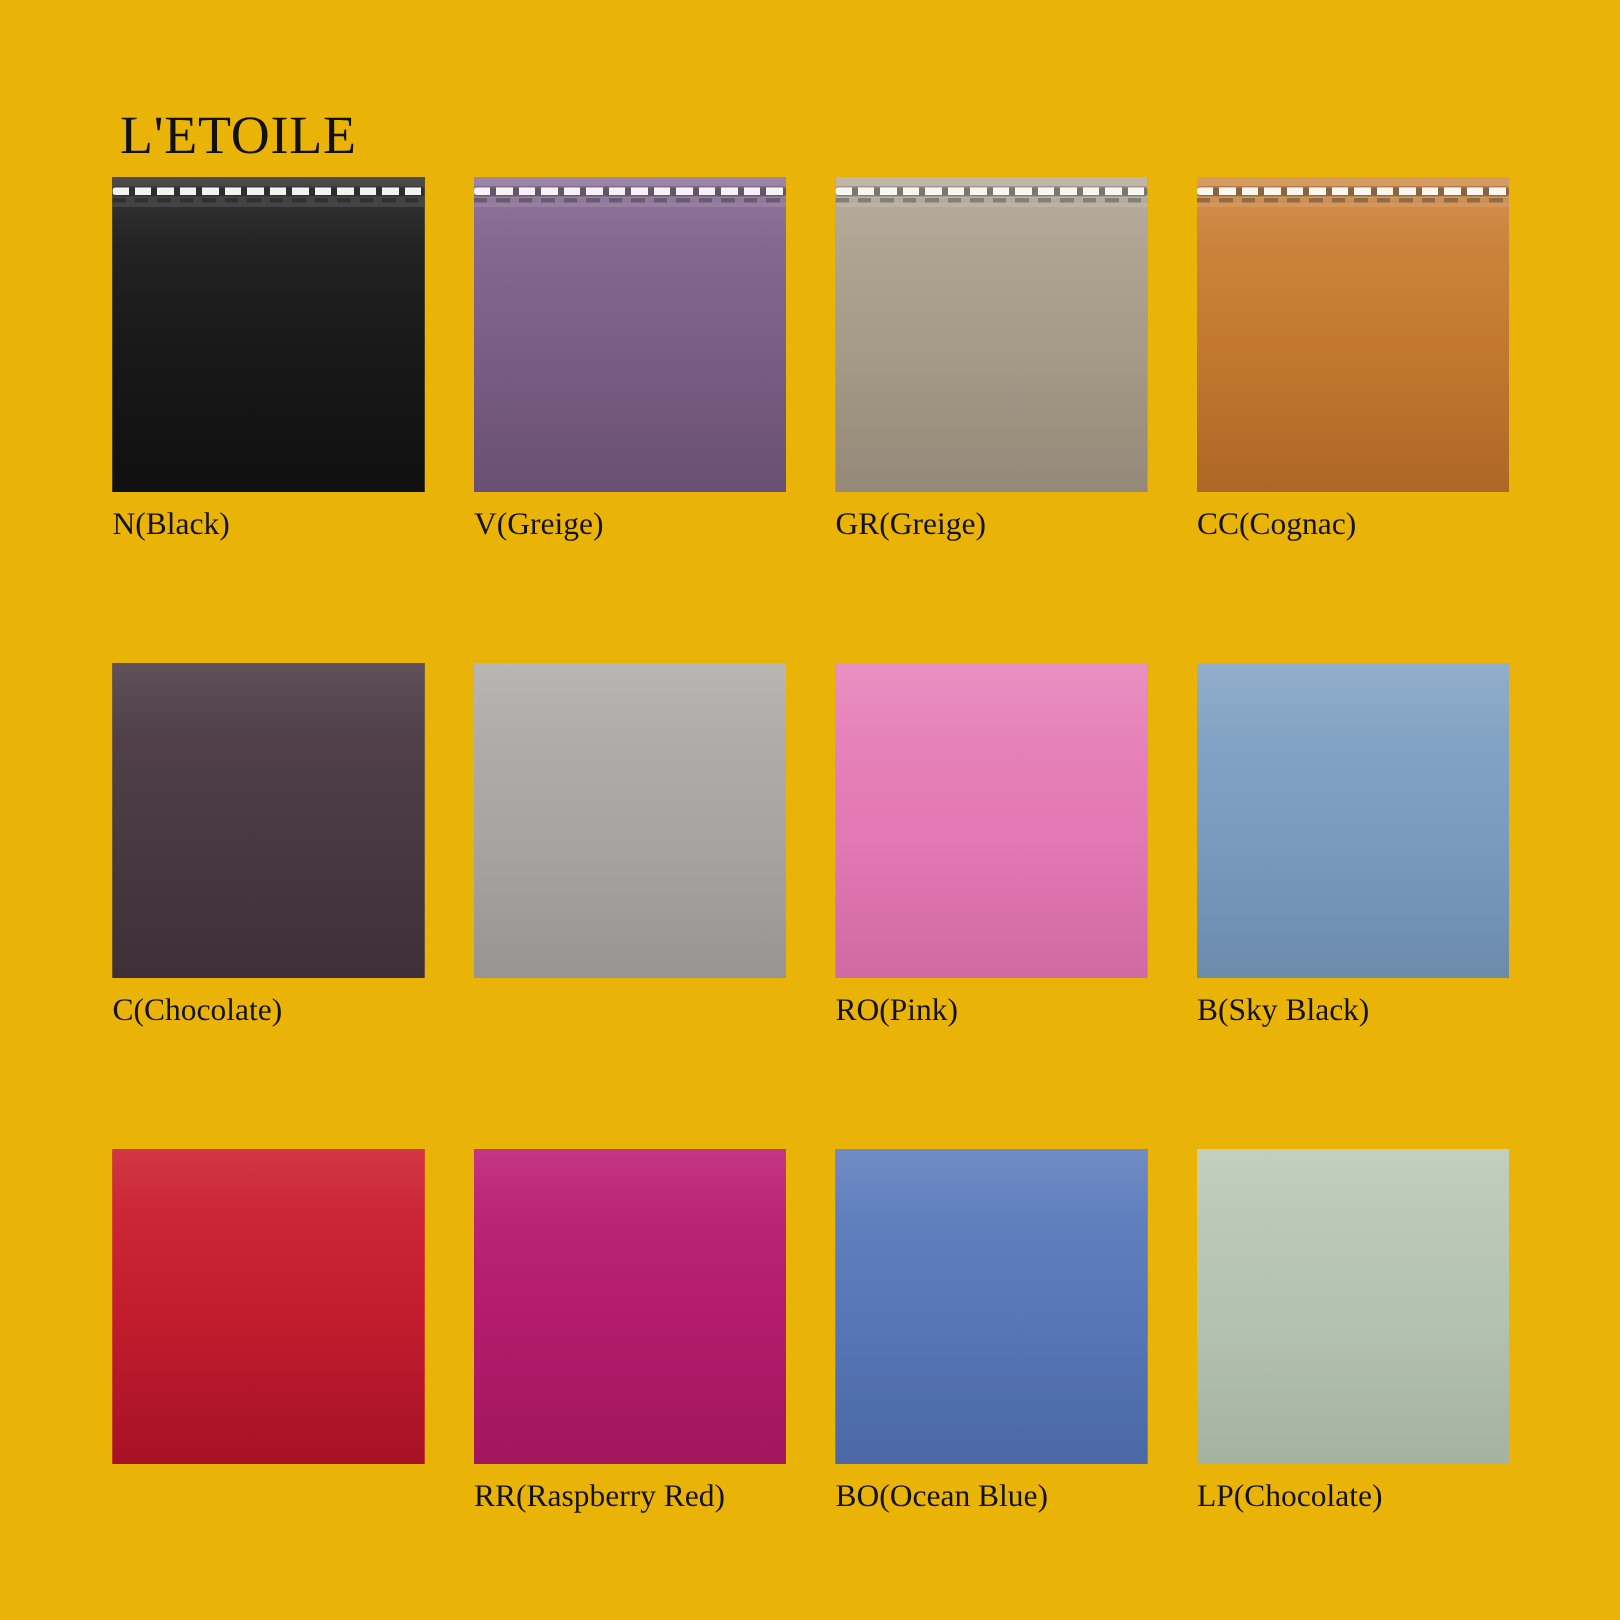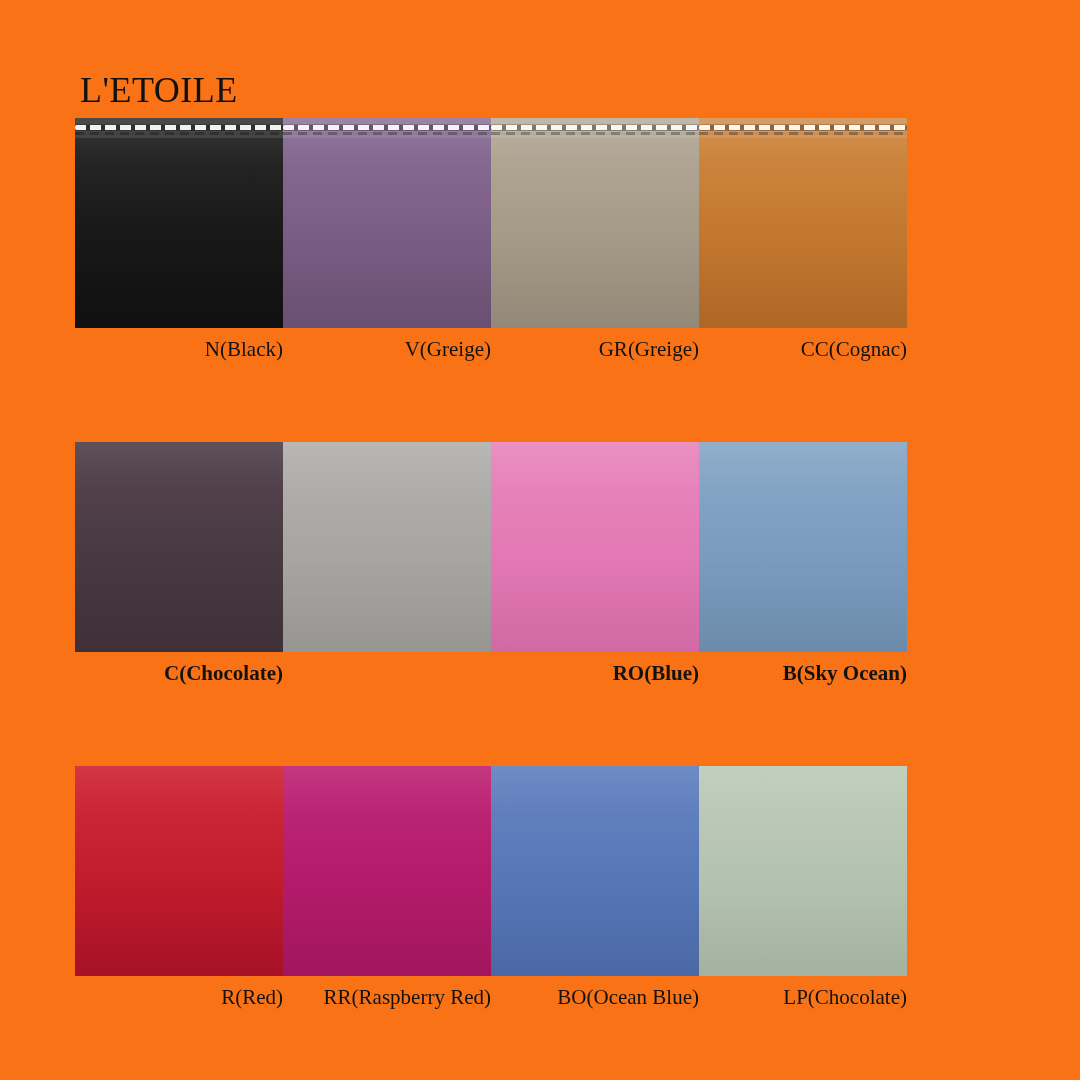--- a/index.html
+++ b/index.html
@@ -12,21 +12,21 @@
     height: 1080px;
     font-family: "Liberation Serif", "DejaVu Serif", serif;
     color: #1a1a1a;
     overflow: hidden;
     position: relative;
   }
 
   .sheet {
     position: absolute;
     inset: 0;
-    background: #f97316;
+    background: #eab308;
   }
 
   .brand-title {
     position: absolute;
     left: 80px;
     top: 72px;
     font-size: 36px;
     letter-spacing: 0.5px;
     line-height: 1;
     font-weight: 400;
@@ -37,23 +37,23 @@
   .swatch-grid {
     position: absolute;
     left: 75px;
     top: 118px;
     width: 930px;
   }
 
   .swatch-row {
     display: flex;
     justify-content: flex-start;
-    text-align: right;
-  }
-  .swatch-row.row-2 { margin-top: 80px; font-weight: bold; }
+    gap: 33px;
+  }
+  .swatch-row.row-2 { margin-top: 80px; }
   .swatch-row.row-3 { margin-top: 80px; }
 
   .swatch-cell {
     width: 208px;
   }
 
   .swatch-chip {
     position: relative;
     width: 208px;
     height: 210px;
@@ -191,32 +191,31 @@
     <div class="swatch-row row-2">
       <div class="swatch-cell">
         <div class="swatch-chip" style="background-color: rgb(74, 58, 66); background-image: linear-gradient(rgb(81, 64, 74) 0%, rgb(74, 58, 66) 45%, rgb(66, 51, 59) 100%), repeating-linear-gradient(118deg, rgba(255, 255, 255, 0.055) 0px, rgba(255, 255, 255, 0.055) 1px, rgba(0, 0, 0, 0.05) 1px, rgba(0, 0, 0, 0.05) 2px, rgba(255, 255, 255, 0) 2px, rgba(255, 255, 255, 0) 4px), repeating-linear-gradient(62deg, rgba(255, 255, 255, 0.05) 0px, rgba(255, 255, 255, 0.05) 1px, rgba(0, 0, 0, 0.043) 1px, rgba(0, 0, 0, 0.043) 2px, rgba(255, 255, 255, 0) 2px, rgba(255, 255, 255, 0) 5px), repeating-linear-gradient(8deg, rgba(0, 0, 0, 0.035) 0px, rgba(0, 0, 0, 0.035) 1px, rgba(255, 255, 255, 0.035) 1px, rgba(255, 255, 255, 0.035) 3px); background-blend-mode: normal, overlay, overlay, soft-light;"></div>
         <div class="swatch-label">C(Chocolate)</div>
       </div>
       <div class="swatch-cell">
         <div class="swatch-chip" style="background-color: rgb(169, 167, 163); background-image: linear-gradient(rgb(178, 176, 172) 0%, rgb(169, 167, 163) 45%, rgb(160, 158, 154) 100%), repeating-linear-gradient(118deg, rgba(255, 255, 255, 0.055) 0px, rgba(255, 255, 255, 0.055) 1px, rgba(0, 0, 0, 0.05) 1px, rgba(0, 0, 0, 0.05) 2px, rgba(255, 255, 255, 0) 2px, rgba(255, 255, 255, 0) 4px), repeating-linear-gradient(62deg, rgba(255, 255, 255, 0.05) 0px, rgba(255, 255, 255, 0.05) 1px, rgba(0, 0, 0, 0.043) 1px, rgba(0, 0, 0, 0.043) 2px, rgba(255, 255, 255, 0) 2px, rgba(255, 255, 255, 0) 5px), repeating-linear-gradient(8deg, rgba(0, 0, 0, 0.035) 0px, rgba(0, 0, 0, 0.035) 1px, rgba(255, 255, 255, 0.035) 1px, rgba(255, 255, 255, 0.035) 3px); background-blend-mode: normal, overlay, overlay, soft-light;"></div>
       </div>
       <div class="swatch-cell">
         <div class="swatch-chip" style="background-color: rgb(227, 122, 182); background-image: linear-gradient(rgb(232, 134, 189) 0%, rgb(227, 122, 182) 45%, rgb(221, 111, 174) 100%), repeating-linear-gradient(118deg, rgba(255, 255, 255, 0.055) 0px, rgba(255, 255, 255, 0.055) 1px, rgba(0, 0, 0, 0.05) 1px, rgba(0, 0, 0, 0.05) 2px, rgba(255, 255, 255, 0) 2px, rgba(255, 255, 255, 0) 4px), repeating-linear-gradient(62deg, rgba(255, 255, 255, 0.05) 0px, rgba(255, 255, 255, 0.05) 1px, rgba(0, 0, 0, 0.043) 1px, rgba(0, 0, 0, 0.043) 2px, rgba(255, 255, 255, 0) 2px, rgba(255, 255, 255, 0) 5px), repeating-linear-gradient(8deg, rgba(0, 0, 0, 0.035) 0px, rgba(0, 0, 0, 0.035) 1px, rgba(255, 255, 255, 0.035) 1px, rgba(255, 255, 255, 0.035) 3px); background-blend-mode: normal, overlay, overlay, soft-light;"></div>
-        <div class="swatch-label">RO(Blue)</div>
+        <div class="swatch-label">RO(Pink)</div>
       </div>
       <div class="swatch-cell">
         <div class="swatch-chip" style="background-color: rgb(123, 157, 191); background-image: linear-gradient(rgb(135, 167, 198) 0%, rgb(123, 157, 191) 45%, rgb(114, 147, 181) 100%), repeating-linear-gradient(118deg, rgba(255, 255, 255, 0.055) 0px, rgba(255, 255, 255, 0.055) 1px, rgba(0, 0, 0, 0.05) 1px, rgba(0, 0, 0, 0.05) 2px, rgba(255, 255, 255, 0) 2px, rgba(255, 255, 255, 0) 4px), repeating-linear-gradient(62deg, rgba(255, 255, 255, 0.05) 0px, rgba(255, 255, 255, 0.05) 1px, rgba(0, 0, 0, 0.043) 1px, rgba(0, 0, 0, 0.043) 2px, rgba(255, 255, 255, 0) 2px, rgba(255, 255, 255, 0) 5px), repeating-linear-gradient(8deg, rgba(0, 0, 0, 0.035) 0px, rgba(0, 0, 0, 0.035) 1px, rgba(255, 255, 255, 0.035) 1px, rgba(255, 255, 255, 0.035) 3px); background-blend-mode: normal, overlay, overlay, soft-light;"></div>
-        <div class="swatch-label">B(Sky Ocean)</div>
+        <div class="swatch-label">B(Sky Black)</div>
       </div>
     </div>
 
     <div class="swatch-row row-3">
       <div class="swatch-cell">
         <div class="swatch-chip" style="background-color: rgb(196, 30, 46); background-image: linear-gradient(rgb(207, 36, 51) 0%, rgb(196, 30, 46) 45%, rgb(176, 18, 40) 100%), repeating-linear-gradient(118deg, rgba(255, 255, 255, 0.055) 0px, rgba(255, 255, 255, 0.055) 1px, rgba(0, 0, 0, 0.05) 1px, rgba(0, 0, 0, 0.05) 2px, rgba(255, 255, 255, 0) 2px, rgba(255, 255, 255, 0) 4px), repeating-linear-gradient(62deg, rgba(255, 255, 255, 0.05) 0px, rgba(255, 255, 255, 0.05) 1px, rgba(0, 0, 0, 0.043) 1px, rgba(0, 0, 0, 0.043) 2px, rgba(255, 255, 255, 0) 2px, rgba(255, 255, 255, 0) 5px), repeating-linear-gradient(8deg, rgba(0, 0, 0, 0.035) 0px, rgba(0, 0, 0, 0.035) 1px, rgba(255, 255, 255, 0.035) 1px, rgba(255, 255, 255, 0.035) 3px); background-blend-mode: normal, overlay, overlay, soft-light;"></div>
-        <div class="swatch-label">R(Red)</div>
       </div>
       <div class="swatch-cell">
         <div class="swatch-chip" style="background-color: rgb(181, 28, 108); background-image: linear-gradient(rgb(190, 36, 117) 0%, rgb(181, 28, 108) 45%, rgb(171, 23, 99) 100%), repeating-linear-gradient(118deg, rgba(255, 255, 255, 0.055) 0px, rgba(255, 255, 255, 0.055) 1px, rgba(0, 0, 0, 0.05) 1px, rgba(0, 0, 0, 0.05) 2px, rgba(255, 255, 255, 0) 2px, rgba(255, 255, 255, 0) 4px), repeating-linear-gradient(62deg, rgba(255, 255, 255, 0.05) 0px, rgba(255, 255, 255, 0.05) 1px, rgba(0, 0, 0, 0.043) 1px, rgba(0, 0, 0, 0.043) 2px, rgba(255, 255, 255, 0) 2px, rgba(255, 255, 255, 0) 5px), repeating-linear-gradient(8deg, rgba(0, 0, 0, 0.035) 0px, rgba(0, 0, 0, 0.035) 1px, rgba(255, 255, 255, 0.035) 1px, rgba(255, 255, 255, 0.035) 3px); background-blend-mode: normal, overlay, overlay, soft-light;"></div>
         <div class="swatch-label">RR(Raspberry Red)</div>
       </div>
       <div class="swatch-cell">
         <div class="swatch-chip" style="background-color: rgb(88, 120, 184); background-image: linear-gradient(rgb(98, 129, 192) 0%, rgb(88, 120, 184) 45%, rgb(79, 110, 174) 100%), repeating-linear-gradient(118deg, rgba(255, 255, 255, 0.055) 0px, rgba(255, 255, 255, 0.055) 1px, rgba(0, 0, 0, 0.05) 1px, rgba(0, 0, 0, 0.05) 2px, rgba(255, 255, 255, 0) 2px, rgba(255, 255, 255, 0) 4px), repeating-linear-gradient(62deg, rgba(255, 255, 255, 0.05) 0px, rgba(255, 255, 255, 0.05) 1px, rgba(0, 0, 0, 0.043) 1px, rgba(0, 0, 0, 0.043) 2px, rgba(255, 255, 255, 0) 2px, rgba(255, 255, 255, 0) 5px), repeating-linear-gradient(8deg, rgba(0, 0, 0, 0.035) 0px, rgba(0, 0, 0, 0.035) 1px, rgba(255, 255, 255, 0.035) 1px, rgba(255, 255, 255, 0.035) 3px); background-blend-mode: normal, overlay, overlay, soft-light;"></div>
         <div class="swatch-label">BO(Ocean Blue)</div>
       </div>
       <div class="swatch-cell">

